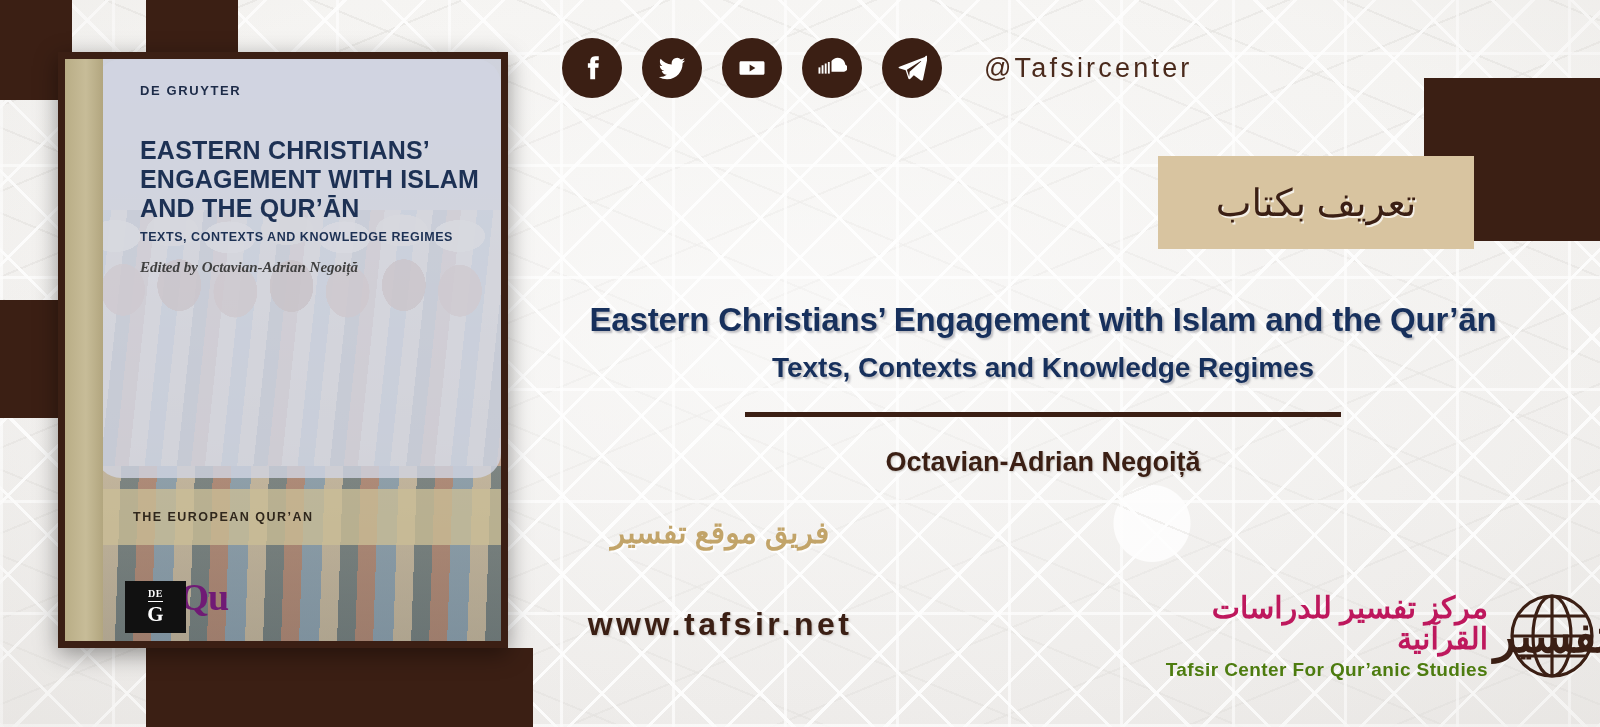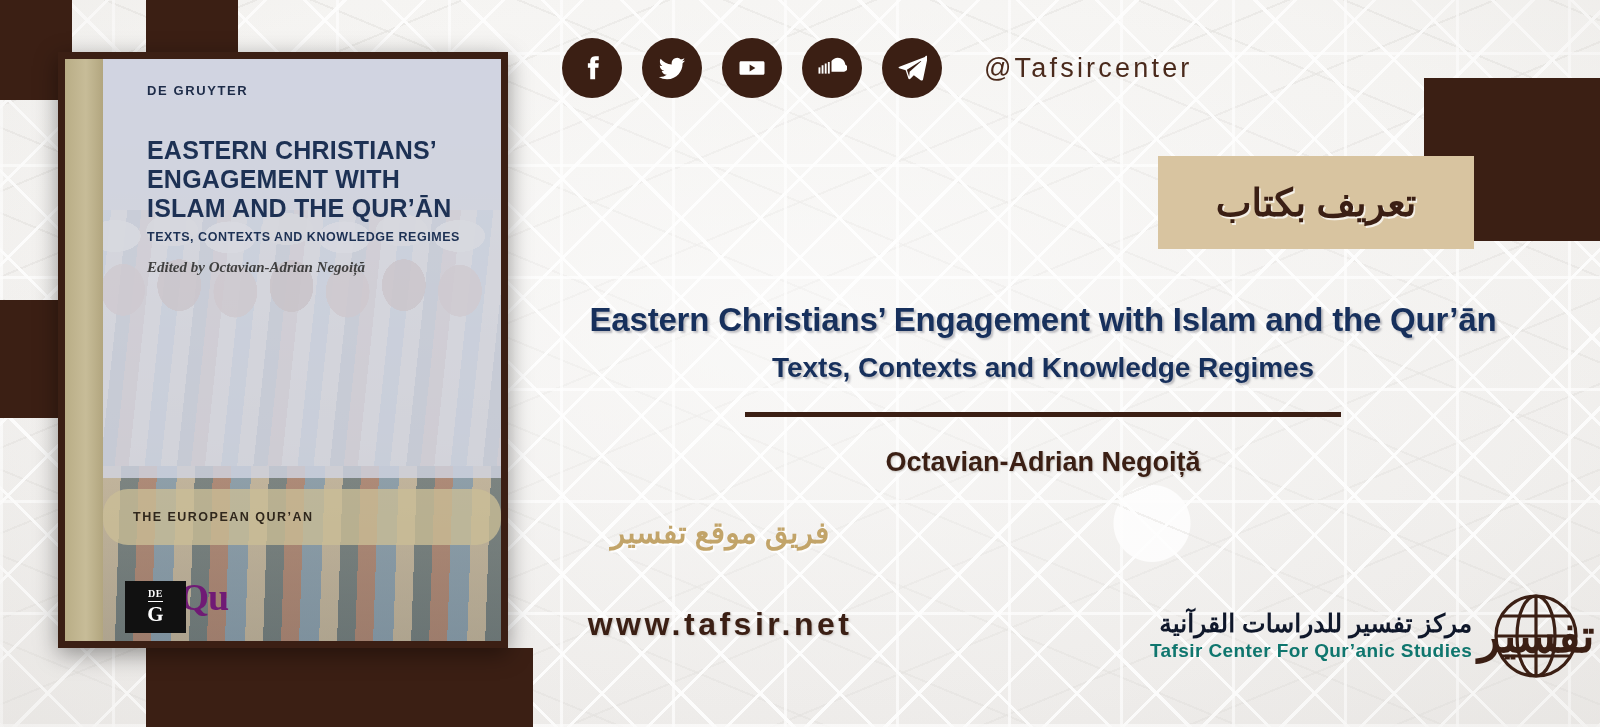--- a/index.html
+++ b/index.html
@@ -111,24 +111,25 @@
       radial-gradient(ellipse 26px 16px at 22% 62%, #efe6cc 0 99%, transparent 100%),
       radial-gradient(ellipse 26px 16px at 36% 72%, #f4ecd6 0 99%, transparent 100%),
       radial-gradient(ellipse 26px 16px at 50% 60%, #eae1c6 0 99%, transparent 100%),
       radial-gradient(ellipse 26px 16px at 64% 72%, #f4ecd6 0 99%, transparent 100%),
       radial-gradient(ellipse 26px 16px at 78% 62%, #efe6cc 0 99%, transparent 100%),
       radial-gradient(ellipse 26px 16px at 92% 70%, #f2ead3 0 99%, transparent 100%);
     opacity:0.9;
   }
   
   .book-titlepanel {
-    position:absolute; left:38px; top:0; right:0; height:72%;
+    position:absolute; left:31px; top:0; right:0; height:72%;
     background:rgba(209,213,226,0.80);
     z-index:3;
     padding:24px 22px 0 44px;
+    border-radius:25px;
   }
   .bk-publisher {
     font-size:13px; font-weight:bold; letter-spacing:1.6px;
     color:#1d2b48;
   }
   .bk-title {
     margin-top:38px;
     font-size:25px; line-height:1.16; font-weight:bold;
     letter-spacing:0.2px; color:#1d3154;
   }
@@ -147,21 +148,21 @@
     position:absolute; left:70px; bottom:22px; z-index:5;
     font-family:"Liberation Serif", serif;
     font-size:38px; font-weight:bold; letter-spacing:-1px;
     color:#1d3154;
   }
   .bk-euqu .gold { color:#701a75; }
   .bk-series-band {
     position:absolute; left:38px; right:0; bottom:96px; height:56px;
     background:rgba(203,190,150,0.78);
     z-index:5;
-    display:flex; align-items:center;border-radius:25px;
+    display:flex; align-items:center;
   }
   .bk-series-band span {
     padding-left:30px;
     font-size:12.5px; font-weight:bold; letter-spacing:1.5px;
     color:#30271c;
   }
   .bk-dg {
     position:absolute; left:60px; bottom:8px; z-index:6;
     width:61px; height:52px; background:#111111;
     display:flex; flex-direction:column;
@@ -190,21 +191,21 @@
   }
 
   
   #badge {
     position:absolute; left:1158px; top:156px;
     width:316px; height:93px;
     background:#D8C4A0;
     display:flex; align-items:center; justify-content:center;
   }
   #badge span {
-    font-size:38px; font-weight:bold;
+    font-size:38px; font-weight:normal;
     color:#3B1F14;
     direction:rtl;
     text-shadow:1.5px 1.5px 0 rgba(255,255,255,0.75);
   }
 
   
   #main {
     position:absolute; left:528px; top:300px;
     width:1030px;
     text-align:center;
@@ -246,27 +247,27 @@
     text-shadow:1px 1px 2px rgba(160,155,150,0.55);
   }
 
   
   #logo {
     position:absolute; left:1150px; top:588px;
     display:flex; align-items:center; gap:16px;
   }
   .logo-text { text-align:right; }
   .logo-ar {
-    font-size:25px; font-weight:bold; color:#0f172a;
+    font-size:30px; font-weight:bold; color:#be185d;
     direction:rtl; line-height:1.05;
   }
   .logo-en {
     margin-top:4px;
     font-size:19px; font-weight:bold; letter-spacing:0.4px;
-    color:#0f766e;
+    color:#4d7c0f;
   }
   .logo-mark {
     position:relative; width:96px; height:96px;
   }
   .logo-mark svg { width:96px; height:96px; }
   .logo-mark .mark-word {
     position:absolute; left:0; top:0; width:96px; height:96px;
     display:flex; align-items:center; justify-content:center;
     font-size:46px; font-weight:bold; color:#3B1F14;
     direction:rtl;

